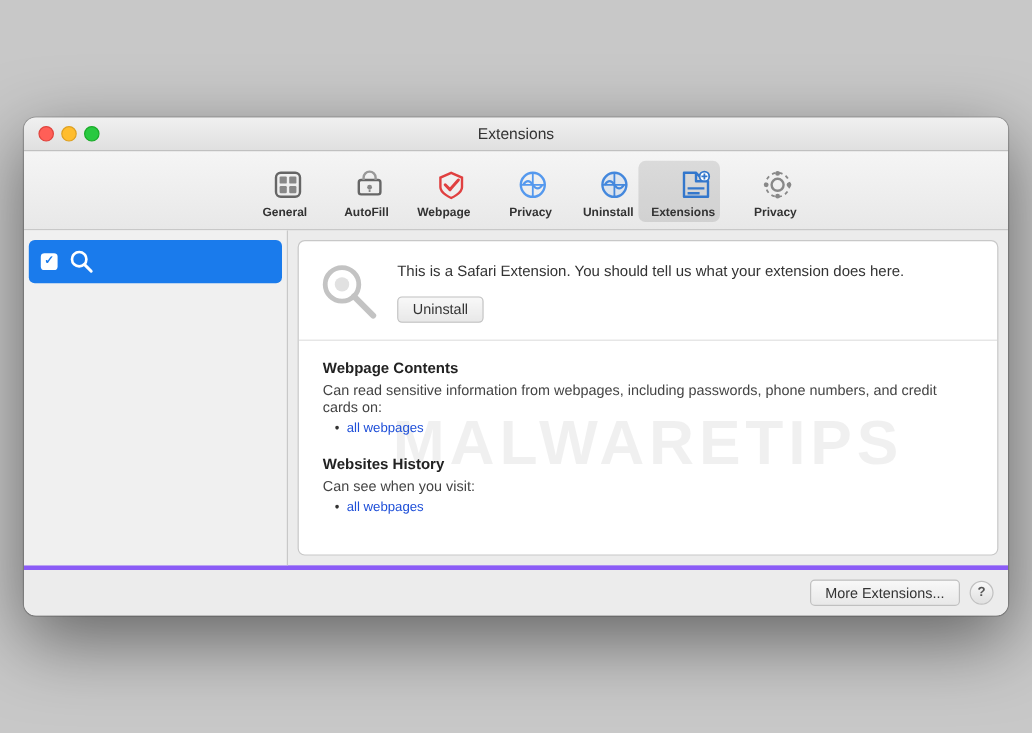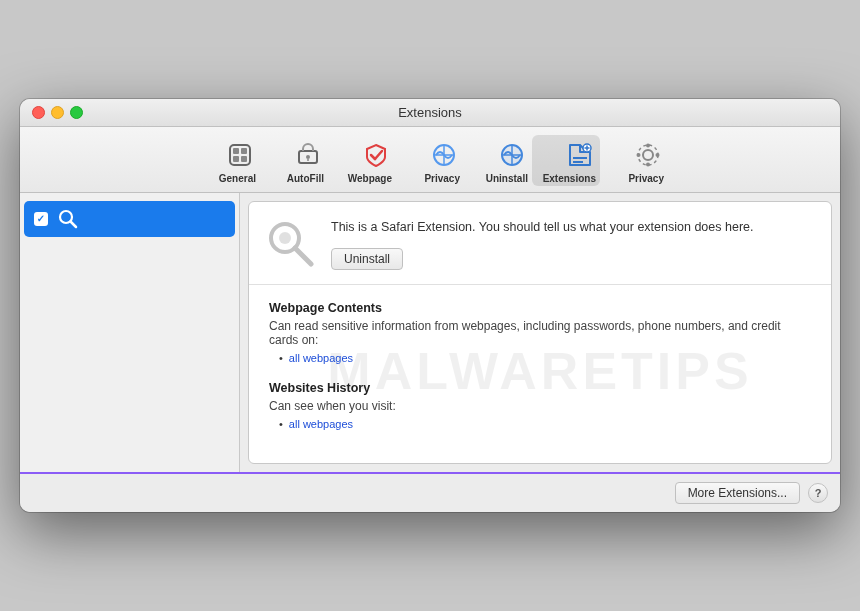--- a/index.html
+++ b/index.html
@@ -240,21 +240,21 @@
       margin-right: 6px;
       color: #333;
     }
     
     .footer {
       display: flex;
       justify-content: flex-end;
       align-items: center;
       padding: 8px 12px;
       gap: 8px;
-      border-top: 2px solid #8b5cf6;
+      border-top: 4px solid #8b5cf6;
       background: #ececec;
     }
     .more-extensions-btn {
       background: linear-gradient(to bottom, #f8f8f8, #e8e8e8);
       border: 1px solid #c0c0c0;
       border-radius: 4px;
       padding: 3px 12px;
       font-size: 12px;
       cursor: pointer;
       color: #333;

